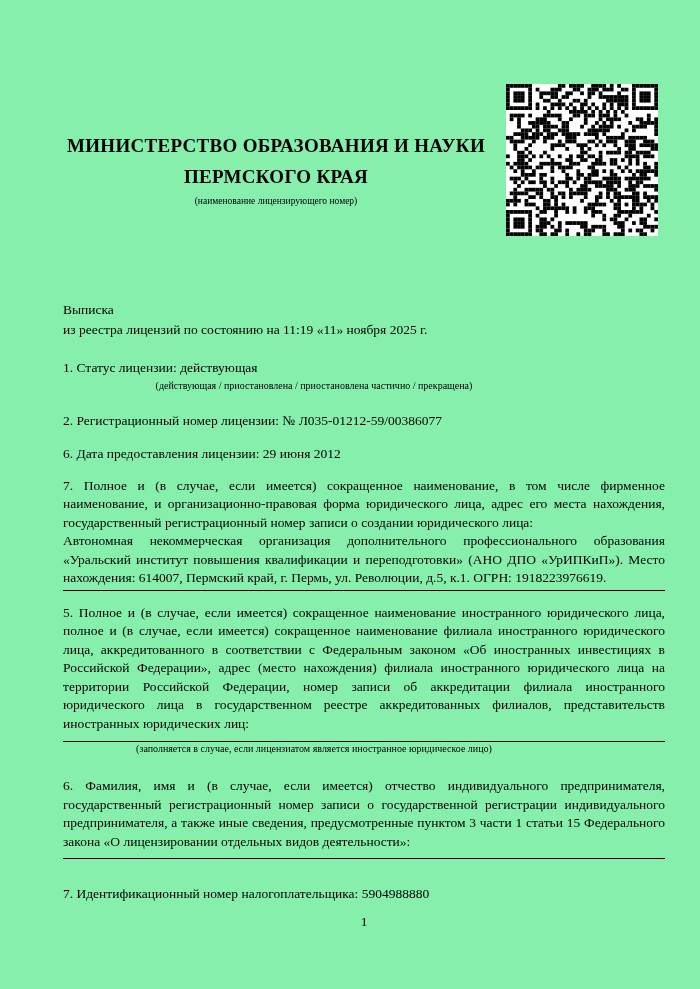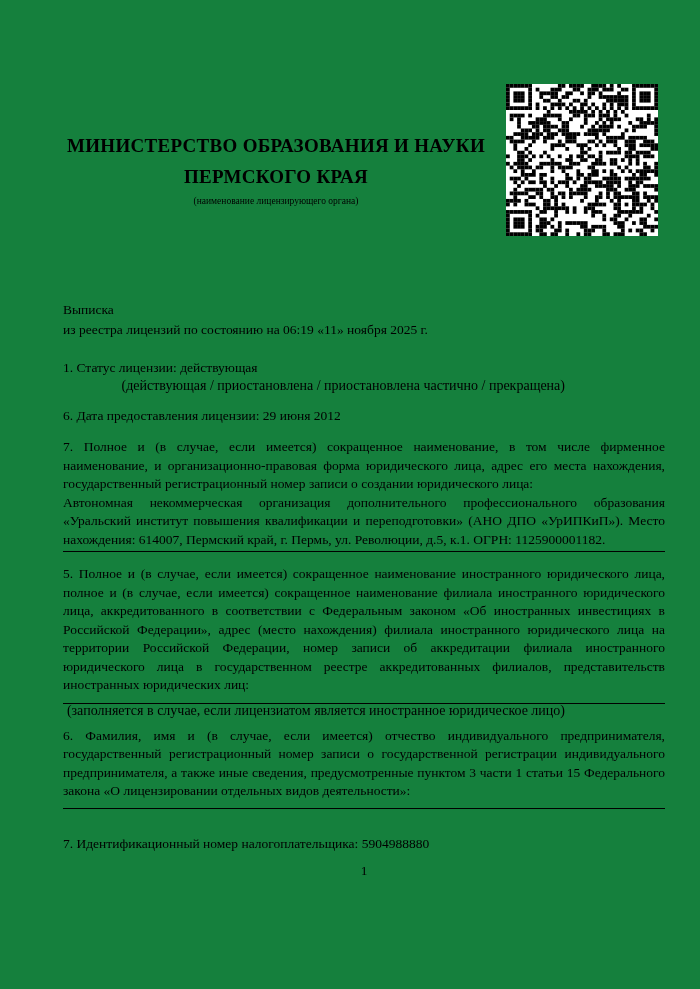--- a/index.html
+++ b/index.html
@@ -1,21 +1,21 @@
 <!DOCTYPE html>
 <html lang="ru"><head>
 <meta charset="utf-8">
 <style>
   html, body { margin: 0; padding: 0; background: #ffffff; }
   .page {
     position: relative;
     width: 700px;
     height: 989px;
     margin: 0 auto;
-    background: #15803d;
+    background: #86efac;
     color: #000000;
     font-family: "Liberation Serif", "DejaVu Serif", serif;
     overflow: hidden;
   }
   .header-title {
     position: absolute;
     left: 60px;
     top: 130px;
     width: 432px;
     text-align: center;
@@ -42,43 +42,43 @@
     position: absolute;
     left: 63px;
     top: 300px;
     width: 602px;
     font-size: 13.5px;
     line-height: 18.5px;
   }
   .doc-title { text-align: left; line-height: 20px; }
   .just { text-align: justify; }
   .caption {
-    font-size: 14px;
+    font-size: 10px;
     line-height: 13px;
-    text-align: right;
+    text-align: center;
     margin-right: 100px;
   }
   .rule {
     height: 0;
     border-top: 1.5px solid #000000;
     width: 100%;
   }
   .page-number { text-align: center; }
 </style>
 </head>
 <body>
 
 <div class="page">
 
   <div class="header-title">
     <div class="ministry">
       <span>МИНИСТЕРСТВО ОБРАЗОВАНИЯ И НАУКИ</span><br>
       <span>ПЕРМСКОГО КРАЯ</span>
     </div>
-    <div class="ministry-caption">(наименование лицензирующего органа)</div>
+    <div class="ministry-caption">(наименование лицензирующего номер)</div>
   </div>
 
   <div class="qr"><svg xmlns="http://www.w3.org/2000/svg" width="152" height="152" viewBox="0 0 152 152">
         <rect width="152" height="152" fill="#ffffff"></rect>
         <rect x="0.00" y="0.00" width="3.76" height="3.76" fill="#000000"></rect>
         <rect x="3.71" y="0.00" width="3.76" height="3.76" fill="#000000"></rect>
         <rect x="7.41" y="0.00" width="3.76" height="3.76" fill="#000000"></rect>
         <rect x="11.12" y="0.00" width="3.76" height="3.76" fill="#000000"></rect>
         <rect x="14.83" y="0.00" width="3.76" height="3.76" fill="#000000"></rect>
         <rect x="18.54" y="0.00" width="3.76" height="3.76" fill="#000000"></rect>
@@ -885,43 +885,44 @@
         <rect x="111.22" y="148.29" width="3.76" height="3.76" fill="#000000"></rect>
         <rect x="114.93" y="148.29" width="3.76" height="3.76" fill="#000000"></rect>
         <rect x="133.46" y="148.29" width="3.76" height="3.76" fill="#000000"></rect>
         <rect x="137.17" y="148.29" width="3.76" height="3.76" fill="#000000"></rect>
       </svg></div>
 
   <div class="main">
 
     <div class="doc-title">
       <div>Выписка</div>
-      <div>из реестра лицензий по состоянию на 06:19 «11» ноября 2025 г.</div>
+      <div>из реестра лицензий по состоянию на 11:19 «11» ноября 2025 г.</div>
     </div>
 
     <div style="margin-top:19px">1. Статус лицензии: действующая</div>
     <div class="caption" style="margin-top:1px">(действующая / приостановлена / приостановлена частично / прекращена)</div>
 
+    <div style="margin-top:20px">2. Регистрационный номер лицензии: № Л035-01212-59/00386077</div>
 
     <div style="margin-top:15px">6. Дата предоставления лицензии: 29 июня 2012</div>
 
     <div style="margin-top:13px">
       <div class="just">7. Полное и (в случае, если имеется) сокращенное наименование, в том числе фирменное наименование, и организационно-правовая форма юридического лица, адрес его места нахождения, государственный регистрационный номер записи о создании юридического лица:</div>
-      <div class="just">Автономная некоммерческая организация дополнительного профессионального образования «Уральский институт повышения квалификации и переподготовки» (АНО ДПО «УрИПКиП»). Место нахождения: 614007, Пермский край, г. Пермь, ул. Революции, д.5, к.1. ОГРН: 1125900001182.</div>
+      <div class="just">Автономная некоммерческая организация дополнительного профессионального образования «Уральский институт повышения квалификации и переподготовки» (АНО ДПО «УрИПКиП»). Место нахождения: 614007, Пермский край, г. Пермь, ул. Революции, д.5, к.1. ОГРН: 1918223976619.</div>
     </div>
     <div class="rule" style="margin-top:2px"></div>
 
     <div style="margin-top:13px">
       <div class="just">5. Полное и (в случае, если имеется) сокращенное наименование иностранного юридического лица, полное и (в случае, если имеется) сокращенное наименование филиала иностранного юридического лица, аккредитованного в соответствии с Федеральным законом «Об иностранных инвестициях в Российской Федерации», адрес (место нахождения) филиала иностранного юридического лица на территории Российской Федерации, номер записи об аккредитации филиала иностранного юридического лица в государственном реестре аккредитованных филиалов, представительств иностранных юридических лиц:</div>
       <div class="just"></div>
     </div>
     <div class="rule" style="margin-top:8px"></div>
     <div class="caption">(заполняется в случае, если лицензиатом является иностранное юридическое лицо)</div>
 
-    <div style="margin-top:10px">
+    <div style="margin-top:22px">
       <div class="just">6. Фамилия, имя и (в случае, если имеется) отчество индивидуального предпринимателя, государственный регистрационный номер записи о государственной регистрации индивидуального предпринимателя, а также иные сведения, предусмотренные пунктом 3 части 1 статьи 15 Федерального закона «О лицензировании отдельных видов деятельности»:</div>
     </div>
     <div class="rule" style="margin-top:7px"></div>
 
     <div style="margin-top:26px">7. Идентификационный номер налогоплательщика: 5904988880</div>
 
     <div class="page-number" style="margin-top:9px">1</div>
 
   </div>
 </div>

